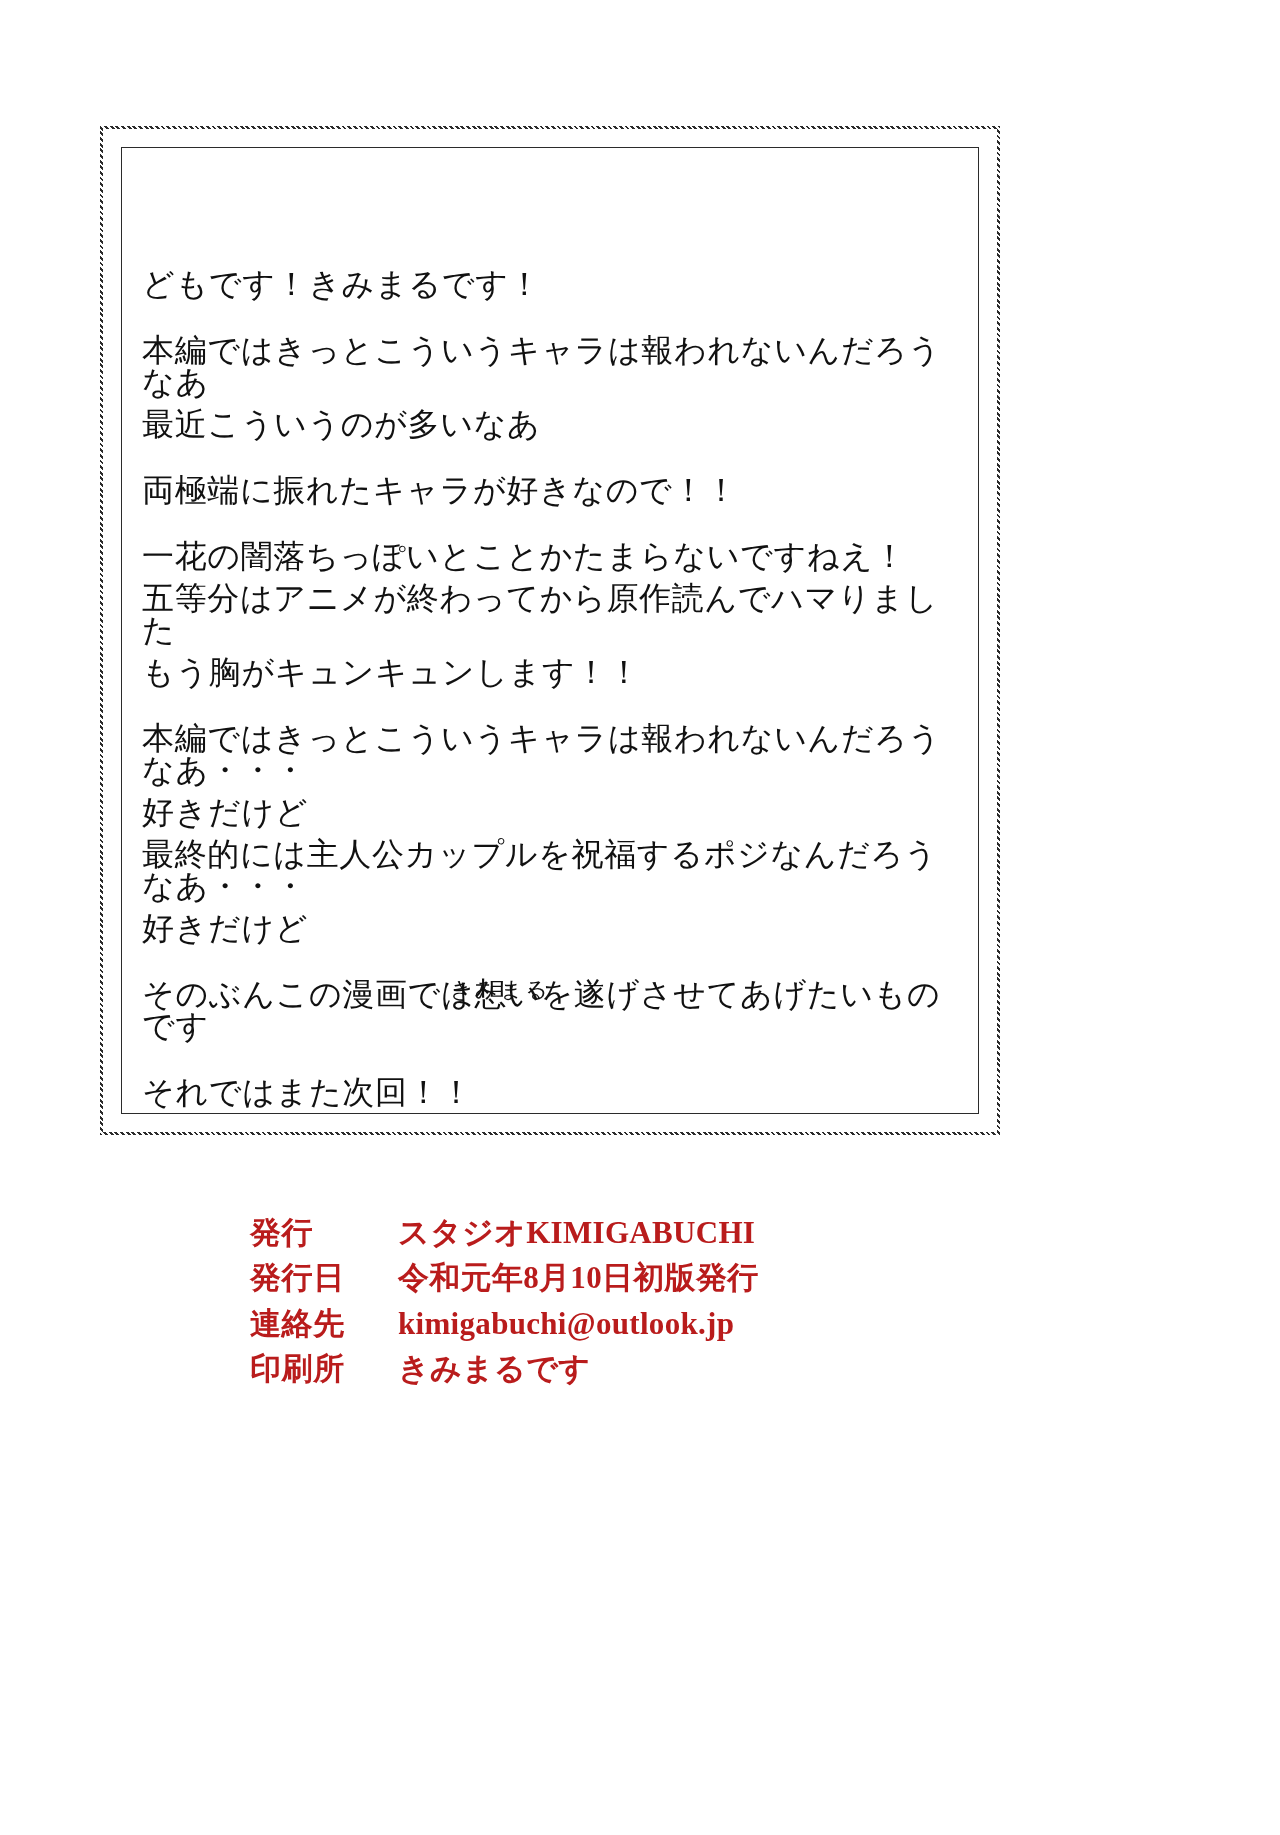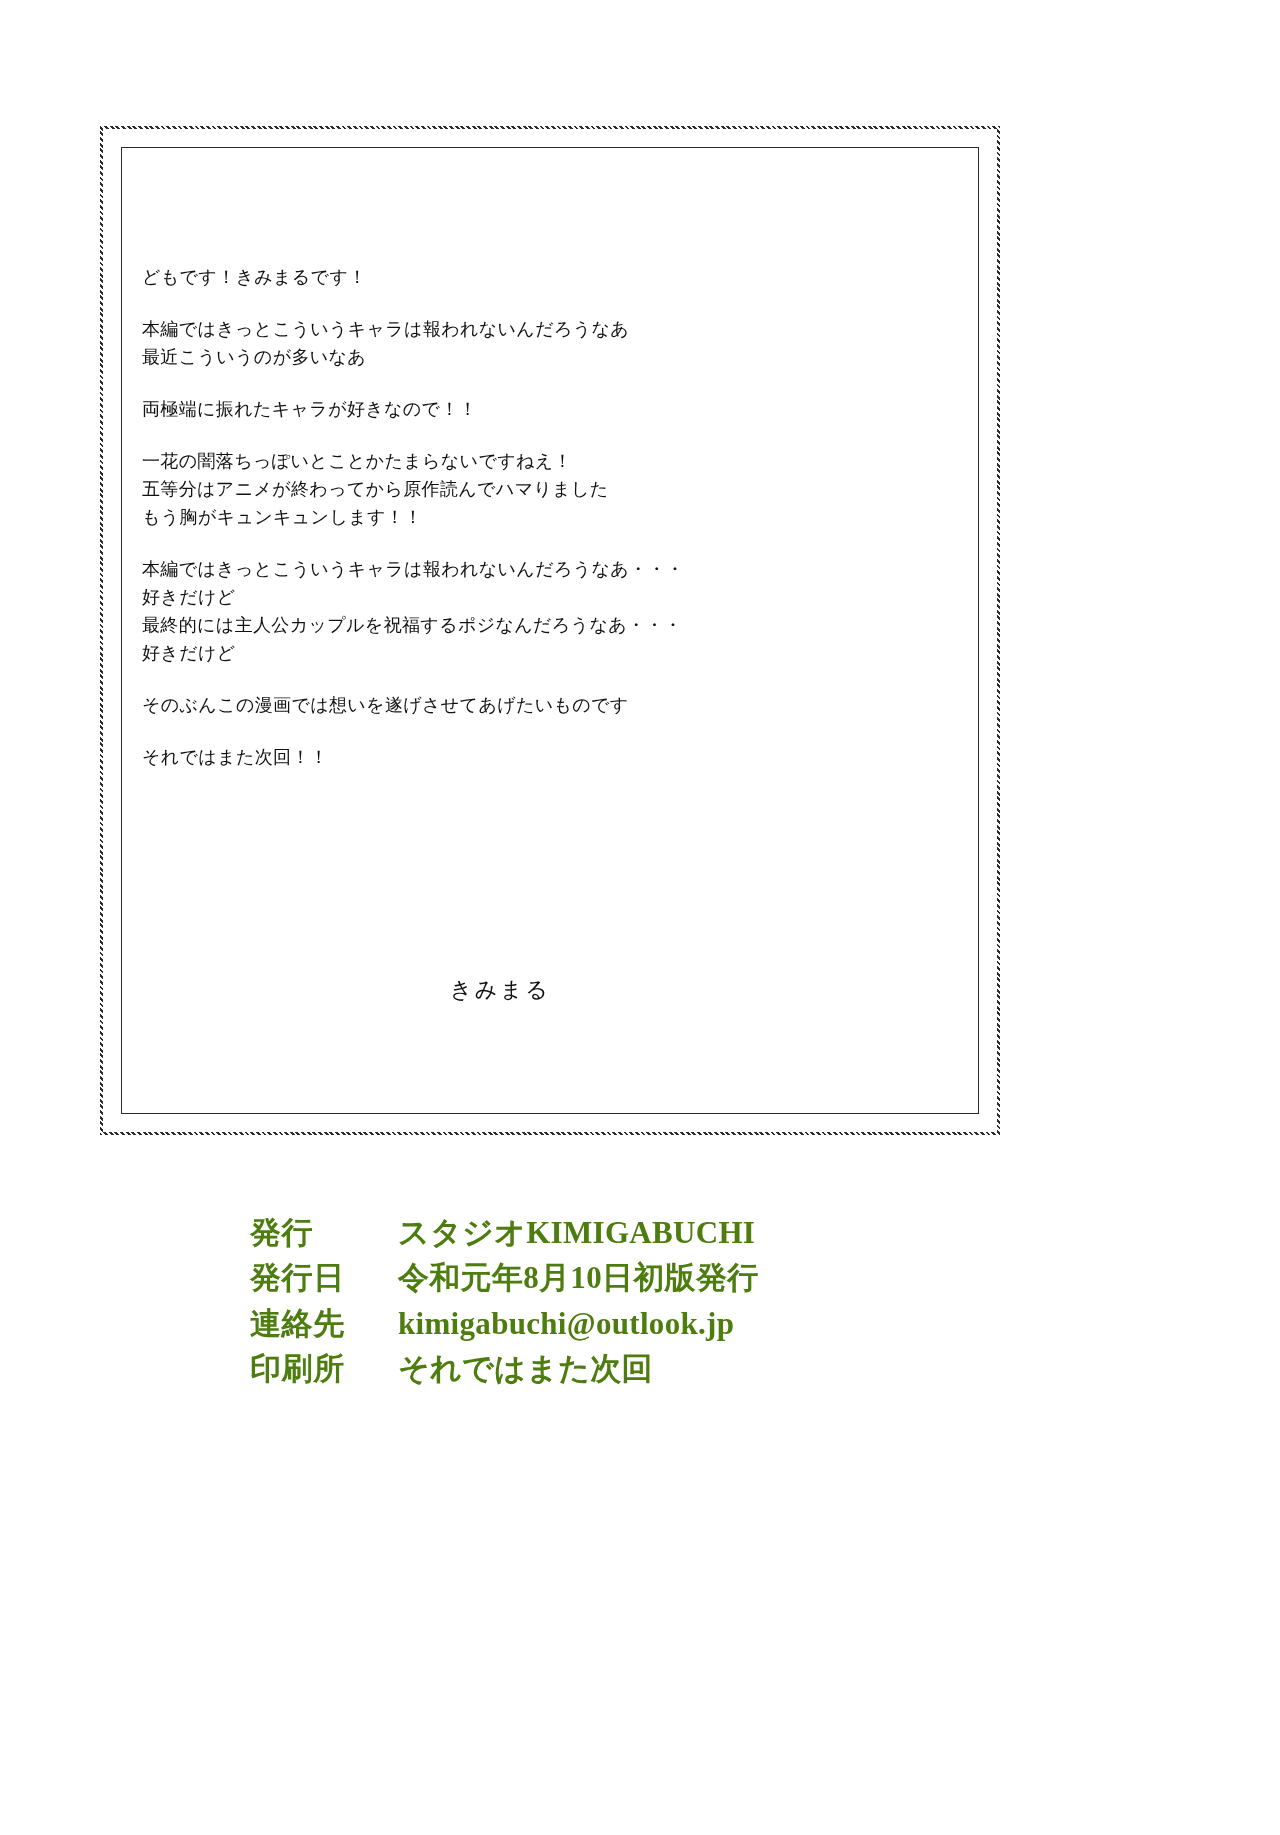--- a/index.html
+++ b/index.html
@@ -39,21 +39,21 @@
     bottom: 18px;
     box-sizing: border-box;
     border: 1px solid #2b2b2b;
   }
 
   .afterword {
     position: absolute;
     left: 142px;
     top: 268px;
     width: 800px;
-    font-size: 18px;
+    font-size: 32px;
     line-height: 1.0;
     color: #111111;
     letter-spacing: 0.02em;
   }
   .para {
     margin: 0 0 34px 0;
   }
   .para .ln {
     display: block;
     margin-bottom: 10px;
@@ -72,21 +72,21 @@
   }
 
   
   .colophon {
     position: absolute;
     left: 250px;
     top: 1210px;
     font-family: "Liberation Serif", serif;
     font-size: 31px;
     line-height: 1.46;
-    color: #4d7c0f;
+    color: #b91c1c;
     font-weight: 700;
   }
   .colo-row {
     display: flex;
     align-items: baseline;
     white-space: nowrap;
   }
   .colo-label {
     width: 148px;
     flex: 0 0 148px;
@@ -143,15 +143,15 @@
     <div class="colo-row">
       <span class="colo-label">発行日</span>
       <span class="colo-value">令和元年8月10日初版発行</span>
     </div>
     <div class="colo-row">
       <span class="colo-label">連絡先</span>
       <span class="colo-value">kimigabuchi@outlook.jp</span>
     </div>
     <div class="colo-row">
       <span class="colo-label">印刷所</span>
-      <span class="colo-value">それではまた次回</span>
+      <span class="colo-value">きみまるです</span>
     </div>
   </div>
 
 </body></html>

